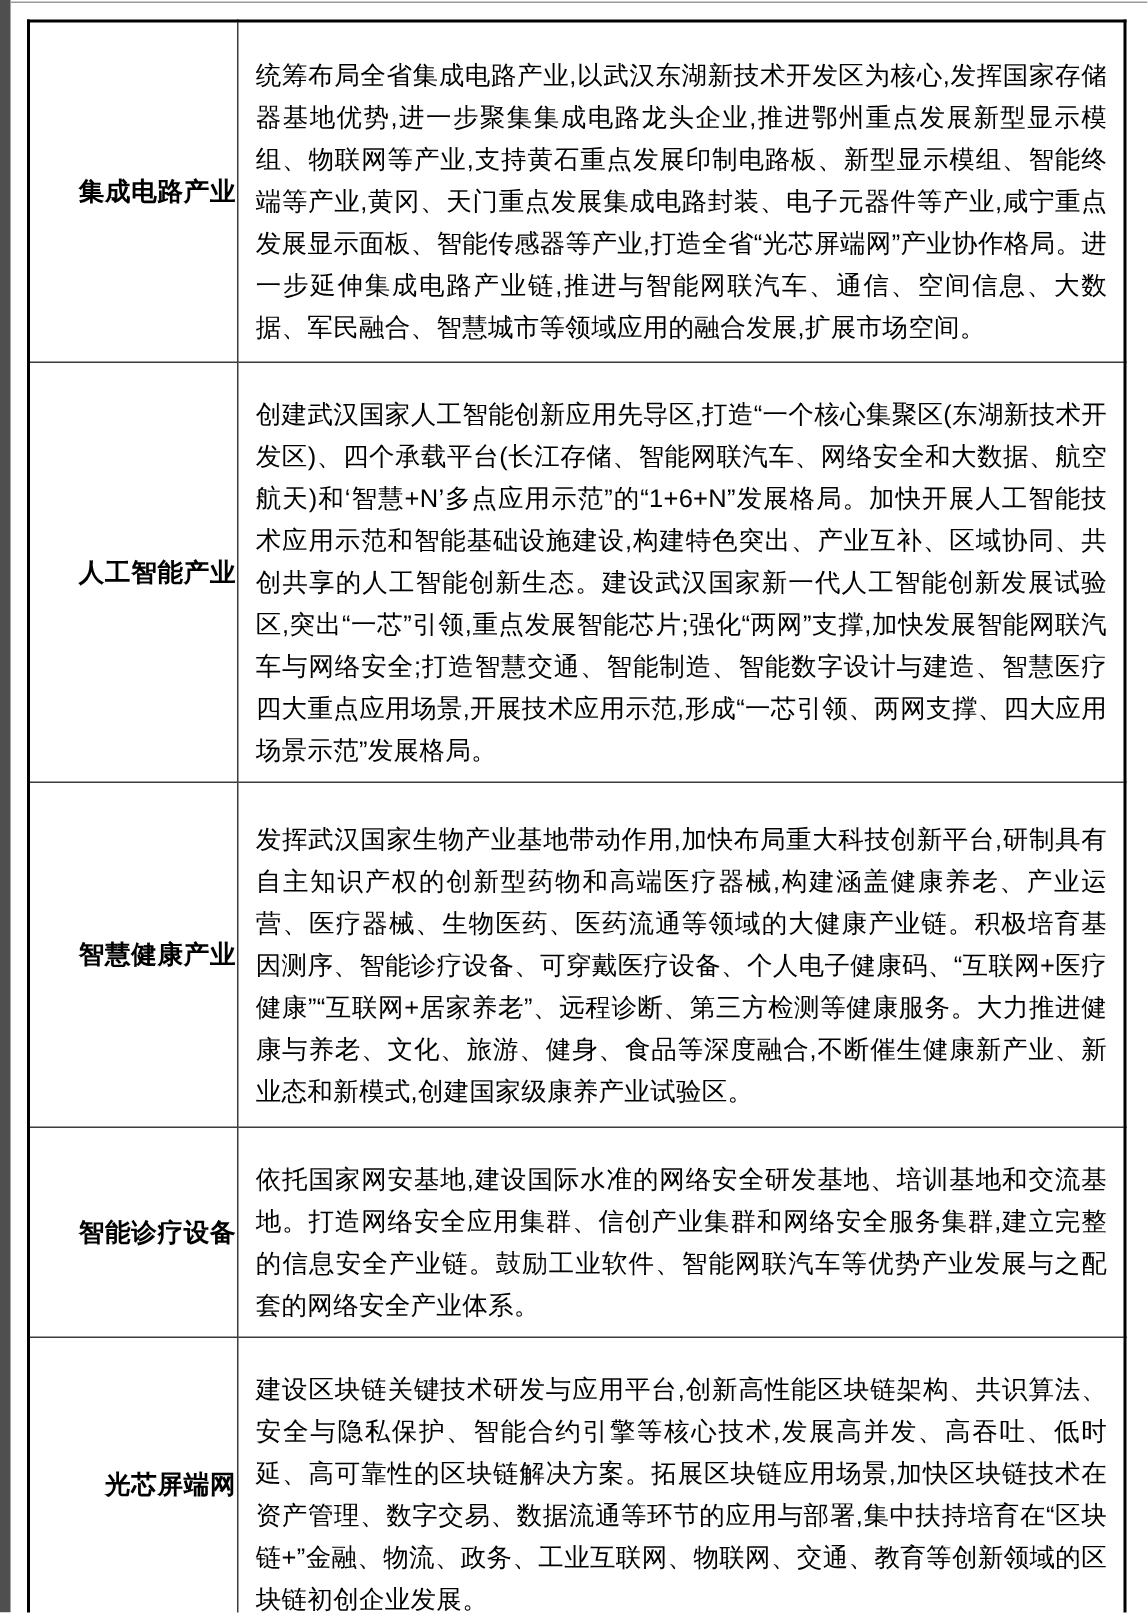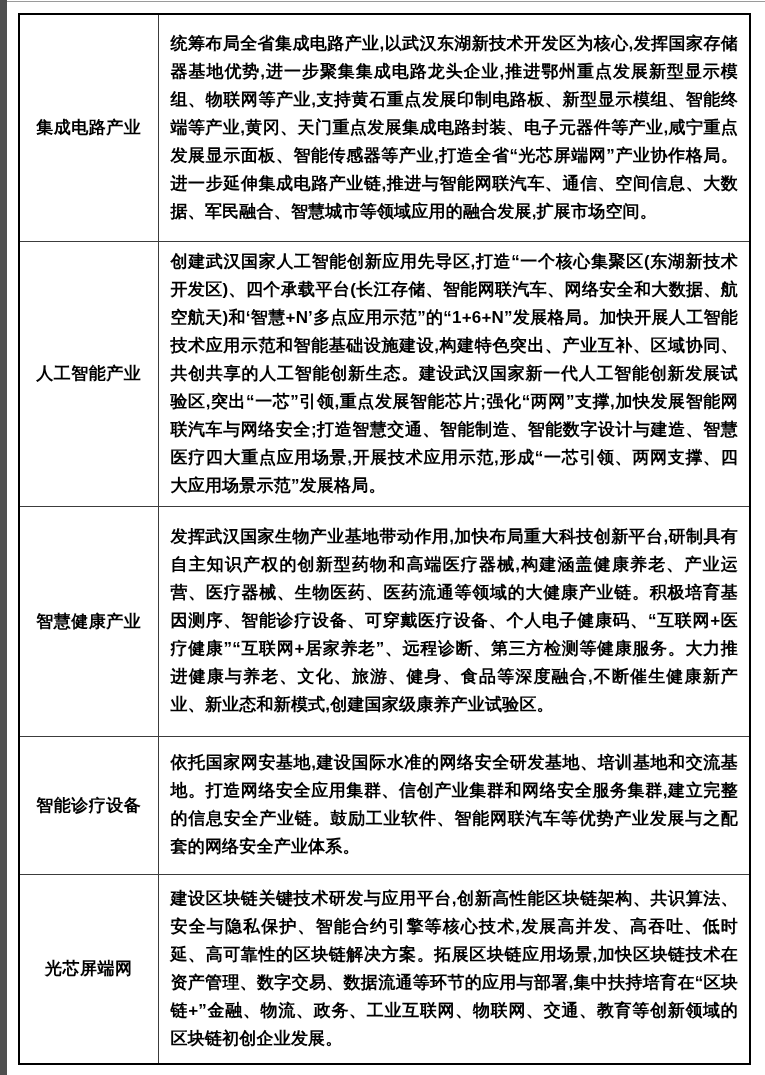--- a/index.html
+++ b/index.html
@@ -37,29 +37,29 @@
     border: 2px solid #000;
     background: #fff;
   }
   table.doc-table td {
     border: 1px solid #3c3c3c;
     vertical-align: middle;
     color: #000;
   }
   td.col-industry {
     width: 139px;
-    text-align: center;
+    text-align: right;
     font-weight: 700;
     font-size: 17px;
     letter-spacing: 0.5px;
   }
   td.col-desc {
-    padding: 6px 11px 6px 12px;
+    padding: 21px 11px 6px 12px;
     font-size: 17px;
-    font-weight: 700;
+    font-weight: 400;
     line-height: 28px;
     text-align: justify;
     text-justify: inter-ideograph;
     letter-spacing: 0.2px;
   }
   tr.row-0 { height: 227px; }
   tr.row-1 { height: 260px; }
   tr.row-2 { height: 230px; }
   tr.row-3 { height: 138px; }
   tr.row-4 { height: 190px; }

